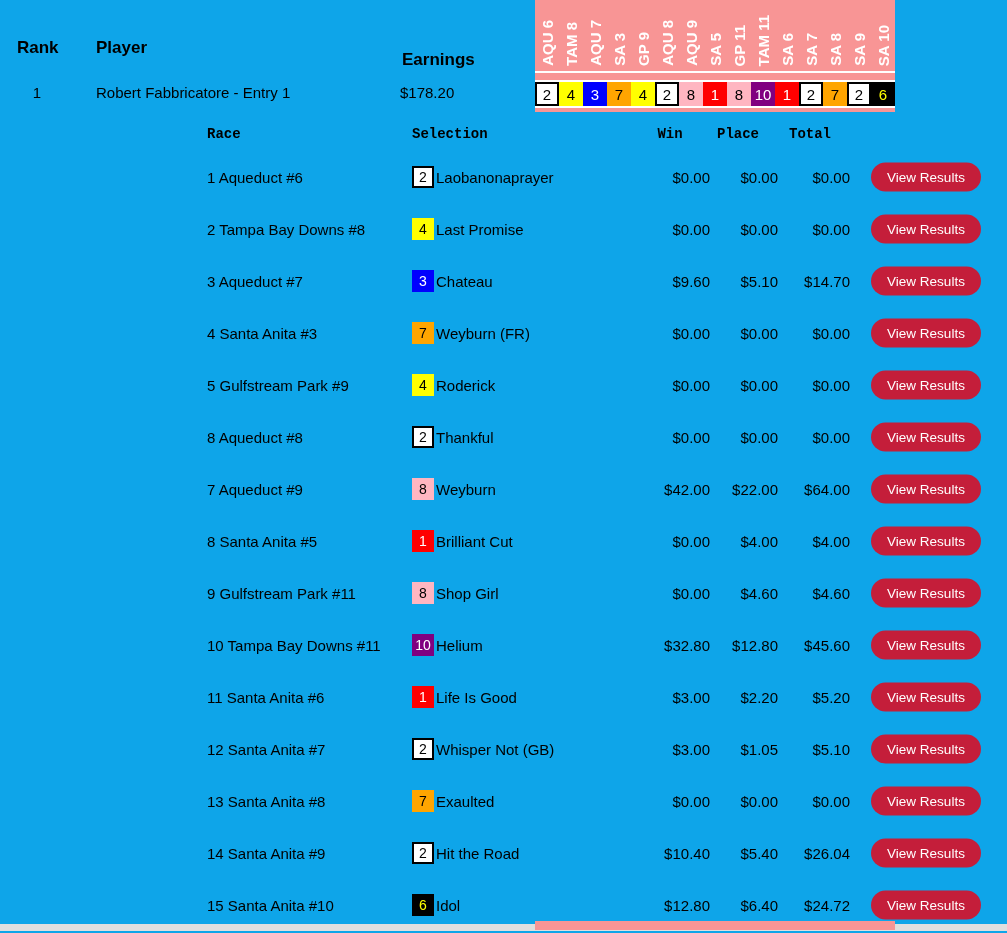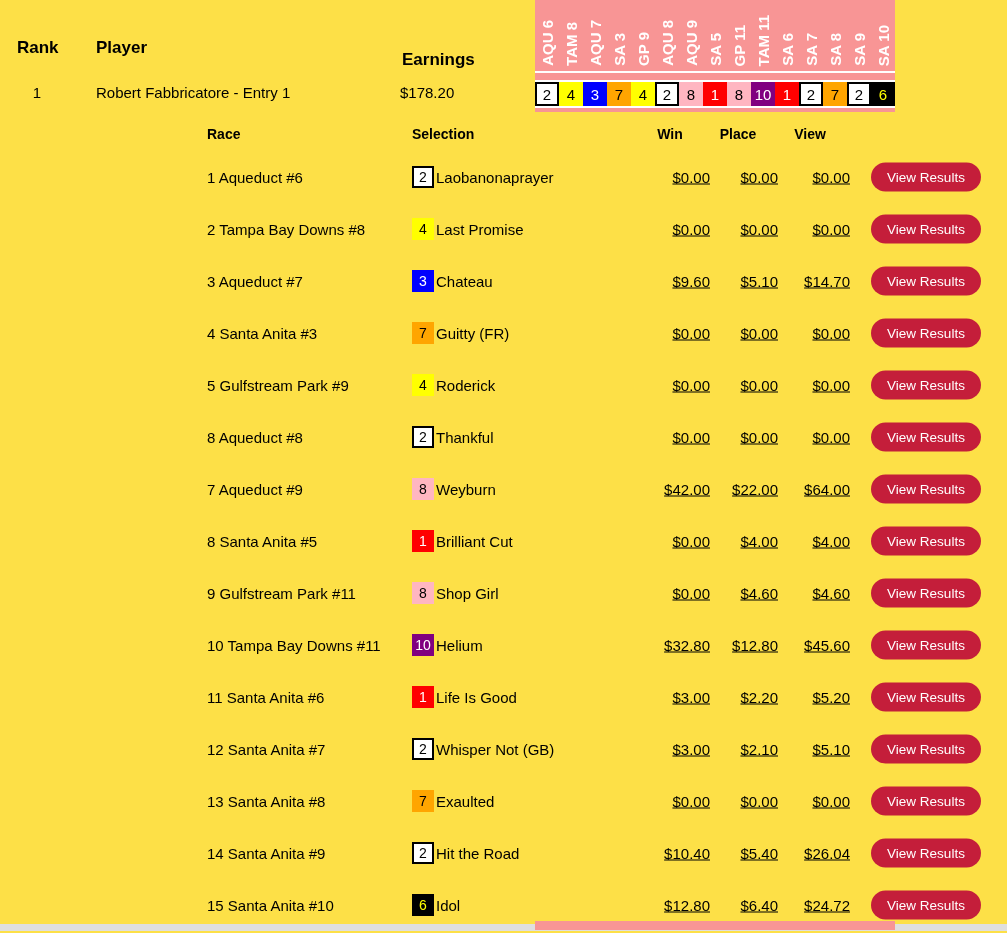--- a/index.html
+++ b/index.html
@@ -1,17 +1,17 @@
 <!DOCTYPE html>
 <html><head>
 <meta charset="utf-8">
 <style>
   html,body { margin:0; padding:0; background:#fff; }
   body { font-family:"Liberation Sans","DejaVu Sans",sans-serif; color:#000; }
-  #page { position:relative; width:1007px; height:933px; background:#fde047; overflow:hidden; }
+  #page { position:relative; width:1007px; height:933px; background:#0ea5e9; overflow:hidden; }
 
   
   .lb-head { position:absolute; top:38px; font-size:17px; font-weight:bold; }
   #rank-head { left:17px; }
   #player-head { left:96px; }
   #earnings-head { left:402px;margin-top:12px; }
 
   
   .entry-text { position:absolute; top:84px; font-size:15px; }
   #entry-rank { left:17px; width:40px; text-align:center; }
@@ -20,35 +20,35 @@
 
   
   #tracks-panel { position:absolute; left:535px; top:0; width:360px; height:112px; background:var(--pink); }
   .track-col { position:absolute; top:0; height:66px; width:24px; display:flex; align-items:flex-end; justify-content:center; }
   .track-col span { writing-mode:vertical-rl; transform:rotate(180deg); color:#fff; font-weight:bold; font-size:15px; line-height:1; white-space:nowrap; }
   #tracks-sep { position:absolute; left:0; right:0; top:71px; height:2px; background:#fff; }
   #picks-band { position:absolute; left:0; right:0; top:80px; height:28px; background:#fff; display:flex; }
   .pick-box { width:24px; height:24px; margin-top:2px; box-sizing:border-box; display:flex; align-items:center; justify-content:center; font-size:15px; }
 
   
-  .det-head { position:absolute; top:126px; font-size:14px; font-weight:bold; }
+  .det-head { position:absolute; top:126px; font-size:14px; font-weight:bold;font-family:Liberation Mono, monospace; }
   #race-head { left:207px; }
   #selection-head { left:412px; }
   .money-head { width:80px; text-align:center; }
   #win-head { left:630px; }
   #place-head { left:698px; }
   #total-head { left:770px; }
 
   
   .det-row { position:absolute; left:0; width:999px; height:52px; }
   .det-row .race { position:absolute; left:207px; top:50%; transform:translateY(-50%); font-size:15px; white-space:nowrap; }
   .det-row .sel { position:absolute; left:412px; top:50%; transform:translateY(-50%); display:flex; align-items:center; }
   .sel-box { width:22px; height:22px; box-sizing:border-box; display:flex; align-items:center; justify-content:center; font-size:14px; flex:0 0 auto; }
   .sel-name { font-size:15px; margin-left:2px; white-space:nowrap; }
-  .det-row .money { position:absolute; top:50%; transform:translateY(-50%); width:80px; text-align:right; font-size:15px;text-decoration:underline; }
+  .det-row .money { position:absolute; top:50%; transform:translateY(-50%); width:80px; text-align:right; font-size:15px; }
   .det-row .win { left:630px; } .det-row .place { left:698px; } .det-row .total { left:770px; }
   .view-btn { position:absolute; left:871px; top:50%; transform:translateY(-50%); width:110px; height:29px;
               background:var(--btn); color:#fff; border:none; border-radius:15px; font-size:13.5px;
               font-family:inherit; display:flex; align-items:center; justify-content:center; cursor:pointer; }
 
   
   #hscroll-track { position:absolute; left:0; top:924px; width:1007px; height:7px; background:var(--gray); }
   #hscroll-pink { position:absolute; left:535px; top:921px; width:360px; height:9px; background:var(--pink); }
 </style>
 </head>
@@ -129,21 +129,21 @@
         <div class="pick-box" style="background: rgb(255, 165, 0); color: rgb(0, 0, 0);">7</div>
         <div class="pick-box" style="background: rgb(255, 255, 255); color: rgb(0, 0, 0); border: 2px solid rgb(0, 0, 0);">2</div>
         <div class="pick-box" style="background: rgb(0, 0, 0); color: rgb(255, 255, 0);">6</div>
       </div>
   </div>
 
   <div class="det-head" id="race-head">Race</div>
   <div class="det-head" id="selection-head">Selection</div>
   <div class="det-head money-head" id="win-head">Win</div>
   <div class="det-head money-head" id="place-head">Place</div>
-  <div class="det-head money-head" id="total-head">View</div>
+  <div class="det-head money-head" id="total-head">Total</div>
 
   <div id="detail-rows">
       <div class="det-row" style="top: 151px;">
         <div class="race">1 Aqueduct #6</div>
         <div class="sel">
           <div class="sel-box" style="background: rgb(255, 255, 255); color: rgb(0, 0, 0); border: 2px solid rgb(0, 0, 0);">2</div>
           <div class="sel-name">Laobanonaprayer</div>
         </div>
         <div class="money win">$0.00</div>
         <div class="money place">$0.00</div>
@@ -169,21 +169,21 @@
         </div>
         <div class="money win">$9.60</div>
         <div class="money place">$5.10</div>
         <div class="money total">$14.70</div>
         <button class="view-btn">View Results</button>
       </div>
       <div class="det-row" style="top: 307px;">
         <div class="race">4 Santa Anita #3</div>
         <div class="sel">
           <div class="sel-box" style="background: rgb(255, 165, 0); color: rgb(0, 0, 0);">7</div>
-          <div class="sel-name">Guitty (FR)</div>
+          <div class="sel-name">Weyburn (FR)</div>
         </div>
         <div class="money win">$0.00</div>
         <div class="money place">$0.00</div>
         <div class="money total">$0.00</div>
         <button class="view-btn">View Results</button>
       </div>
       <div class="det-row" style="top: 359px;">
         <div class="race">5 Gulfstream Park #9</div>
         <div class="sel">
           <div class="sel-box" style="background: rgb(255, 255, 0); color: rgb(0, 0, 0);">4</div>
@@ -260,21 +260,21 @@
         <div class="money total">$5.20</div>
         <button class="view-btn">View Results</button>
       </div>
       <div class="det-row" style="top: 723px;">
         <div class="race">12 Santa Anita #7</div>
         <div class="sel">
           <div class="sel-box" style="background: rgb(255, 255, 255); color: rgb(0, 0, 0); border: 2px solid rgb(0, 0, 0);">2</div>
           <div class="sel-name">Whisper Not (GB)</div>
         </div>
         <div class="money win">$3.00</div>
-        <div class="money place">$2.10</div>
+        <div class="money place">$1.05</div>
         <div class="money total">$5.10</div>
         <button class="view-btn">View Results</button>
       </div>
       <div class="det-row" style="top: 775px;">
         <div class="race">13 Santa Anita #8</div>
         <div class="sel">
           <div class="sel-box" style="background: rgb(255, 165, 0); color: rgb(0, 0, 0);">7</div>
           <div class="sel-name">Exaulted</div>
         </div>
         <div class="money win">$0.00</div>

